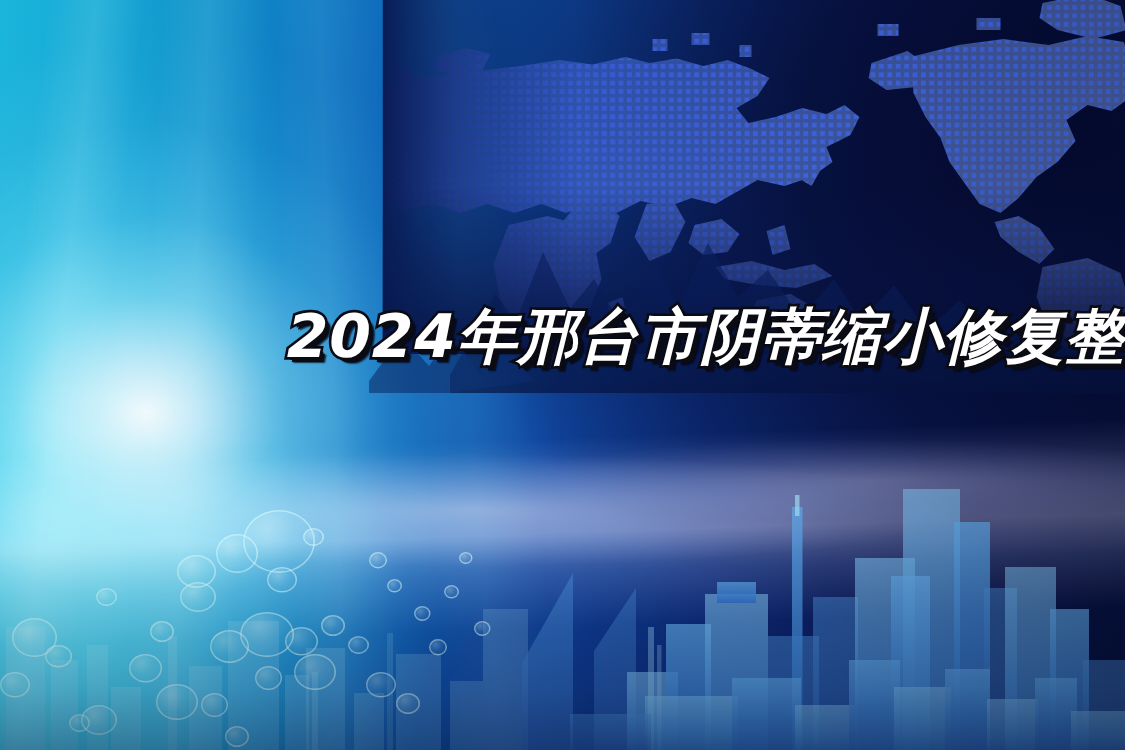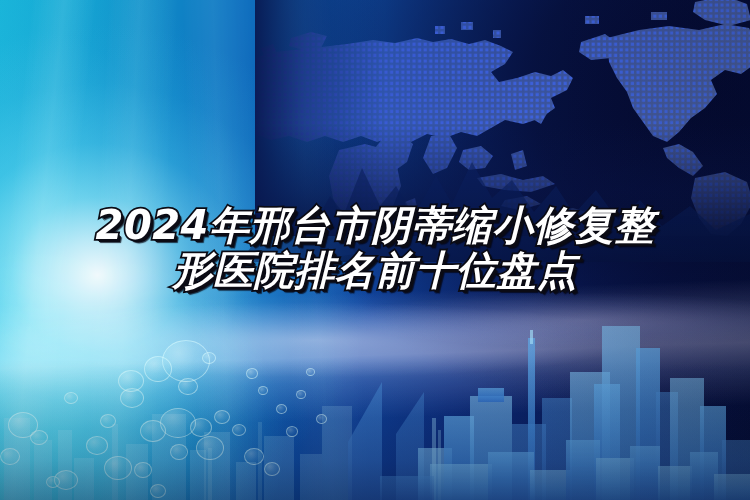--- a/index.html
+++ b/index.html
@@ -207,20 +207,21 @@
     line-height: 45px;
     letter-spacing: 0.5px;
     color: #ffffff;
     white-space: nowrap;
     -webkit-text-stroke: 3.5px #0b0b14;
     paint-order: stroke fill;
     text-shadow:
        2px 2px 0 #0b0b14,
        3px 3px 0 #0b0b14,
        4px 4px 1px rgba(5,5,18,0.75);
+    text-align: right;
   }
 </style>
 </head>
 <body>
 
 <div id="banner">
 
   <div class="layer" id="bg-base"></div>
   <div class="layer" id="bg-darkright"></div>
   <div class="layer" id="bg-glow-soft"></div>
@@ -440,16 +441,15 @@
     <div class="bub" style="left:202px; top:352px; width:12px; height:10px;"></div>
     <div class="bub" style="left:64px;  top:392px; width:12px; height:10px;"></div>
     <div class="bub" style="left:46px;  top:476px; width:12px; height:10px;"></div>
     <div class="bub" style="left:150px; top:484px; width:14px; height:12px;"></div>
   </div>
 
   <div class="layer" id="vignette"></div>
 
   <div id="headline">
     <span class="hl-line">2024年邢台市阴蒂缩小修复整</span>
-    <span class="hl-line">形医院排名前十位盘点</span>
   </div>
 
 </div>
 
 </body></html>

